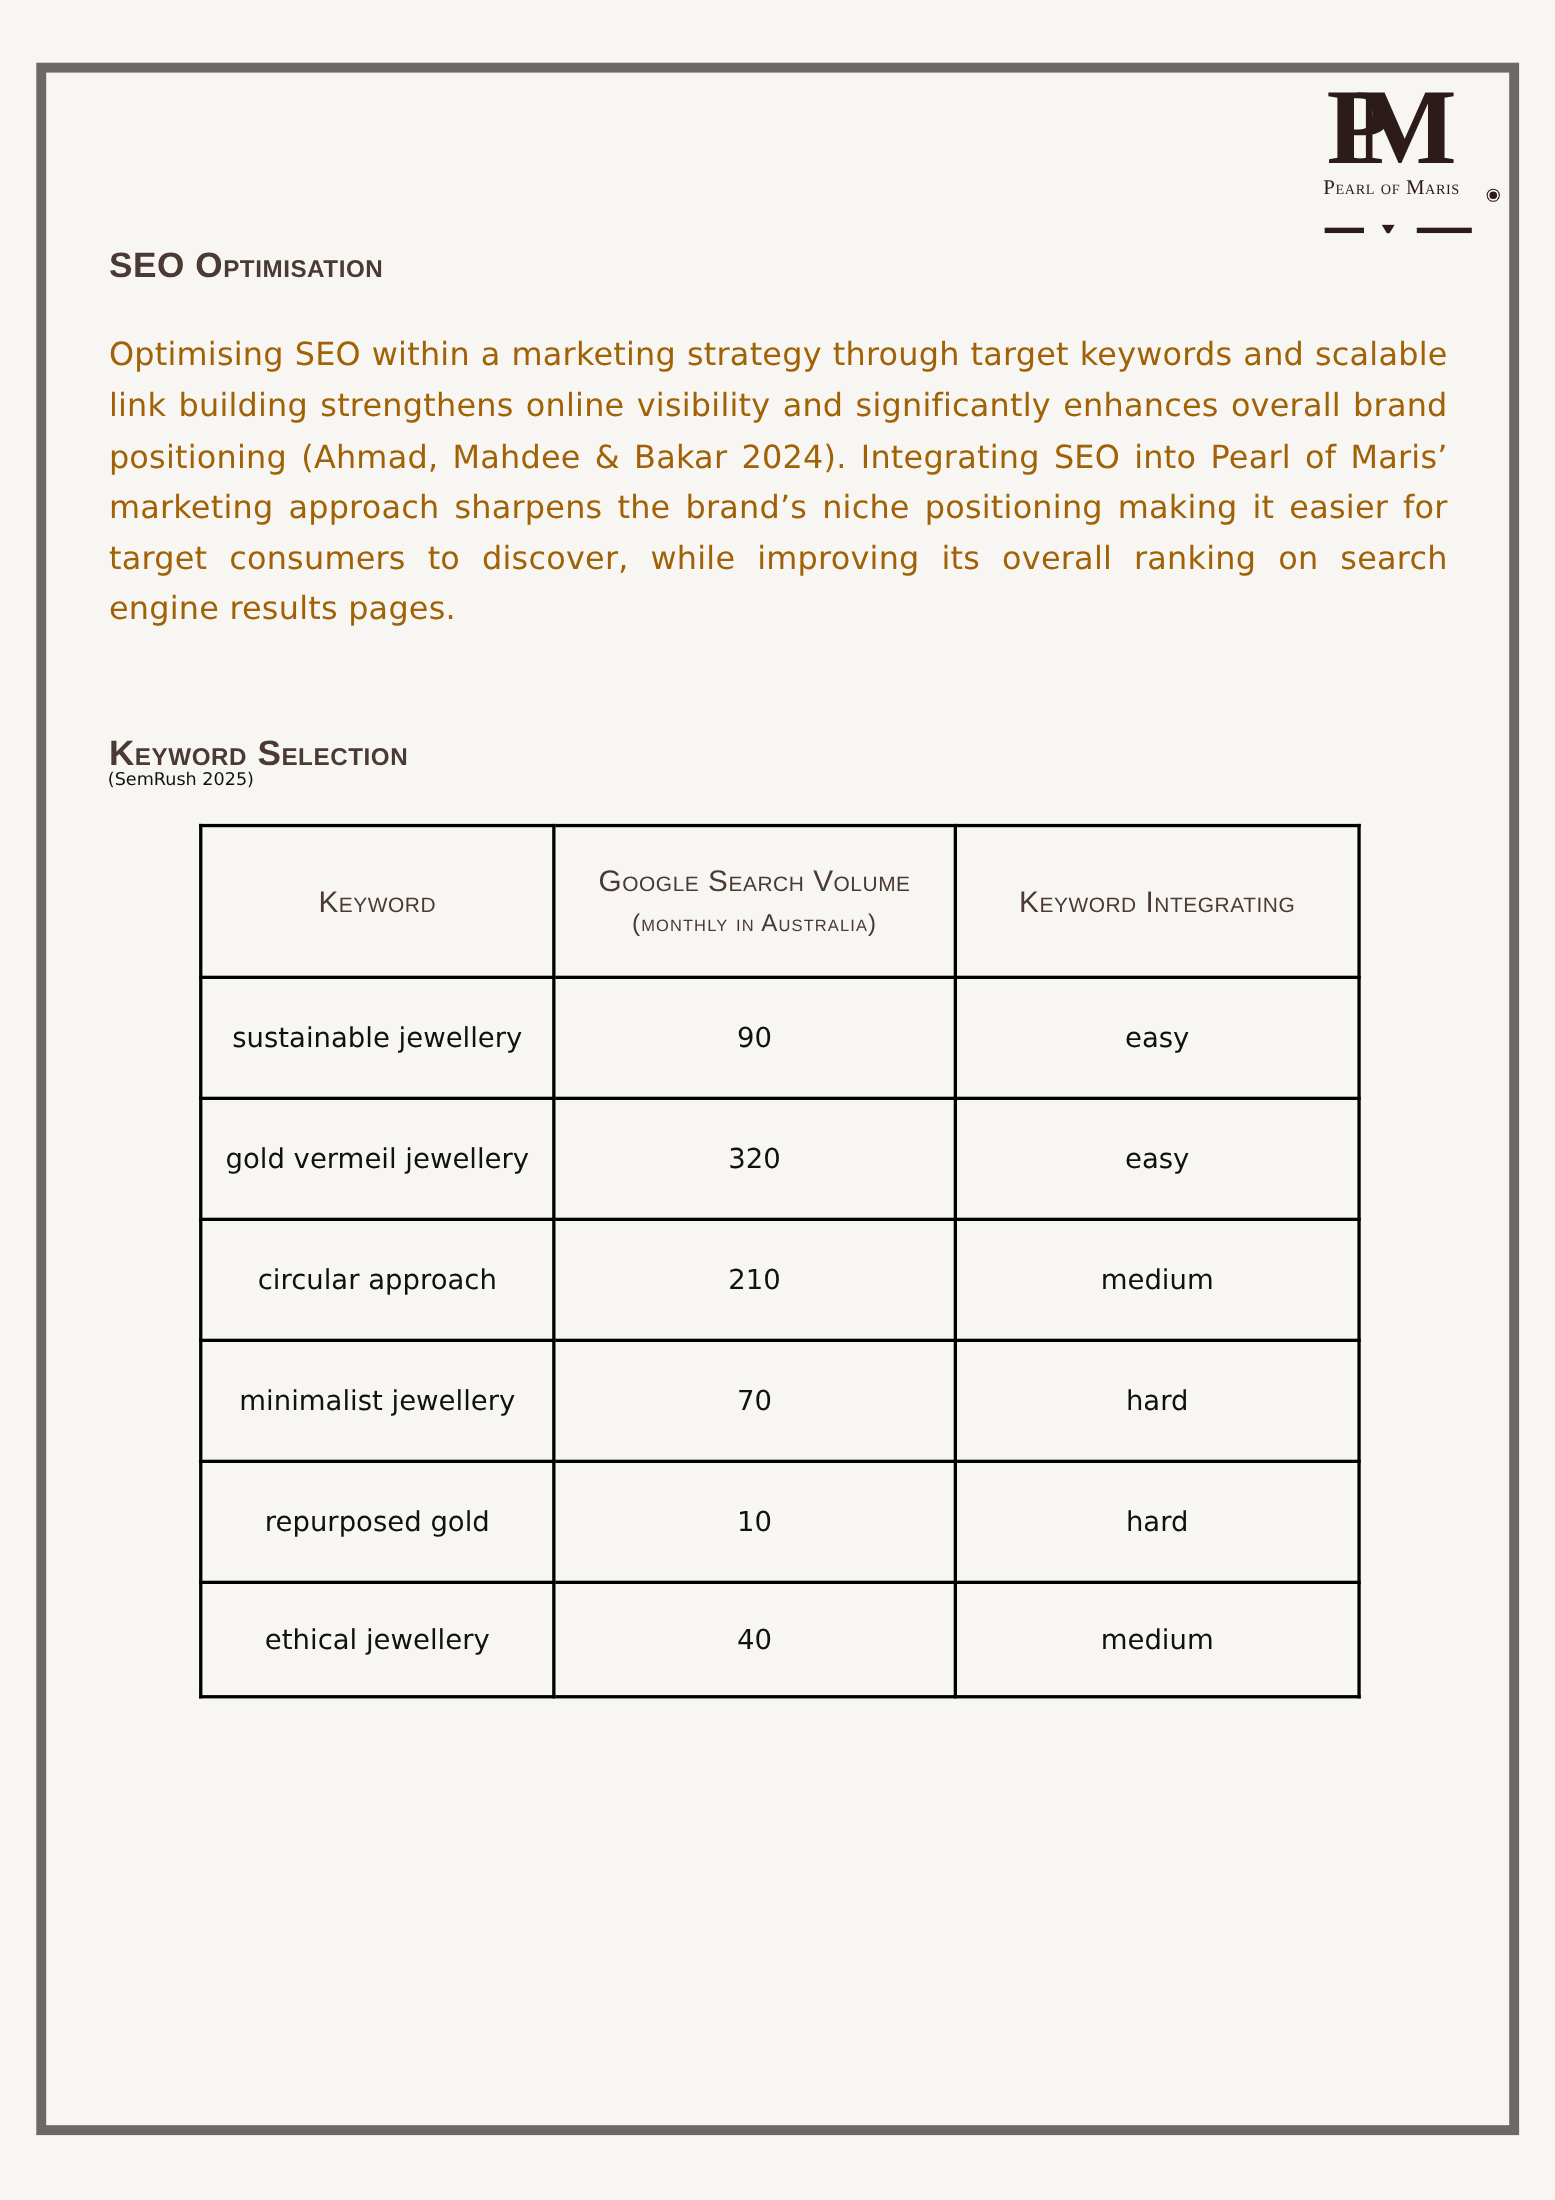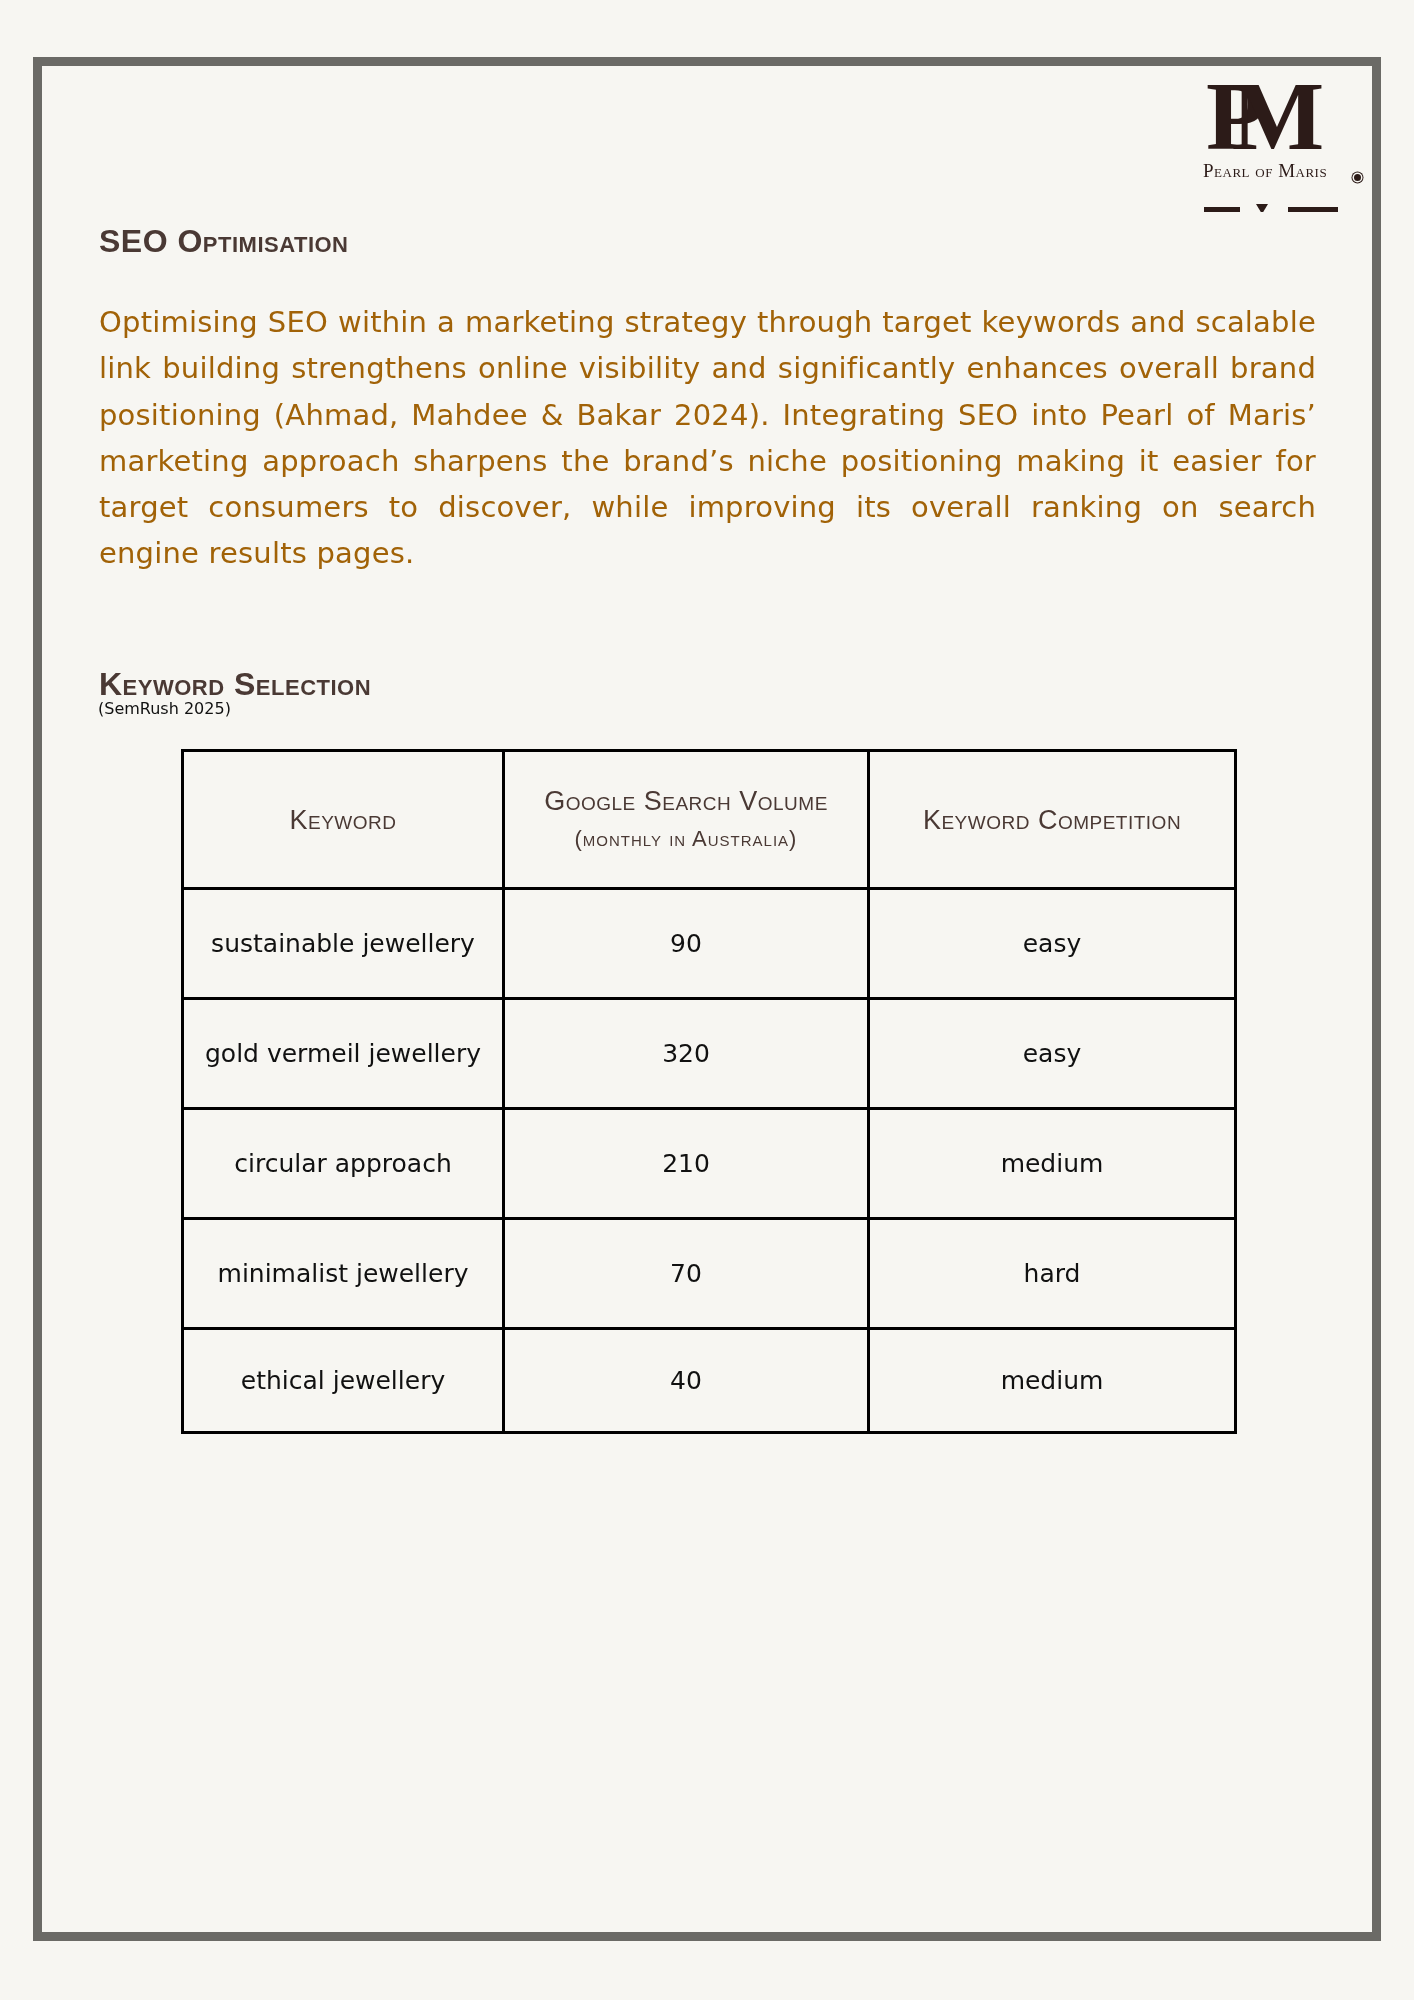--- a/index.html
+++ b/index.html
@@ -198,21 +198,21 @@
       <col class="c2">
       <col class="c3">
   </colgroup>
   <thead>
     <tr>
       <th>Keyword</th>
       <th>
         <span>Google Search Volume</span>
         <span class="sub">(monthly in Australia)</span>
       </th>
-      <th>Keyword Competition</th>
+      <th>Keyword Integrating</th>
     </tr>
   </thead>
   <tbody id="kw-body">
       <tr>
         <td>sustainable jewellery</td>
         <td>90</td>
         <td>easy</td>
       </tr>
       <tr>
         <td>gold vermeil jewellery</td>
@@ -220,20 +220,25 @@
         <td>easy</td>
       </tr>
       <tr>
         <td>circular approach</td>
         <td>210</td>
         <td>medium</td>
       </tr>
       <tr>
         <td>minimalist jewellery</td>
         <td>70</td>
+        <td>hard</td>
+      </tr>
+      <tr>
+        <td>repurposed gold</td>
+        <td>10</td>
         <td>hard</td>
       </tr>
       <tr class="last">
         <td>ethical jewellery</td>
         <td>40</td>
         <td>medium</td>
       </tr>
     </tbody>
 </table>
 

